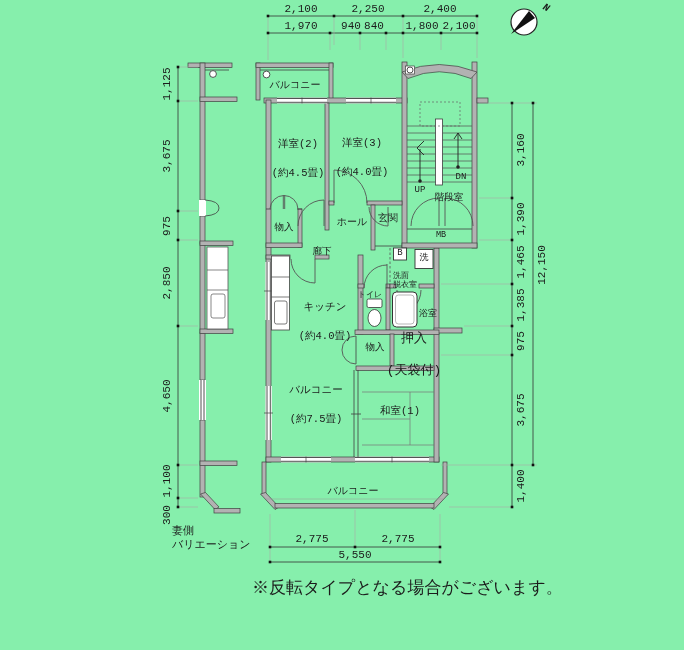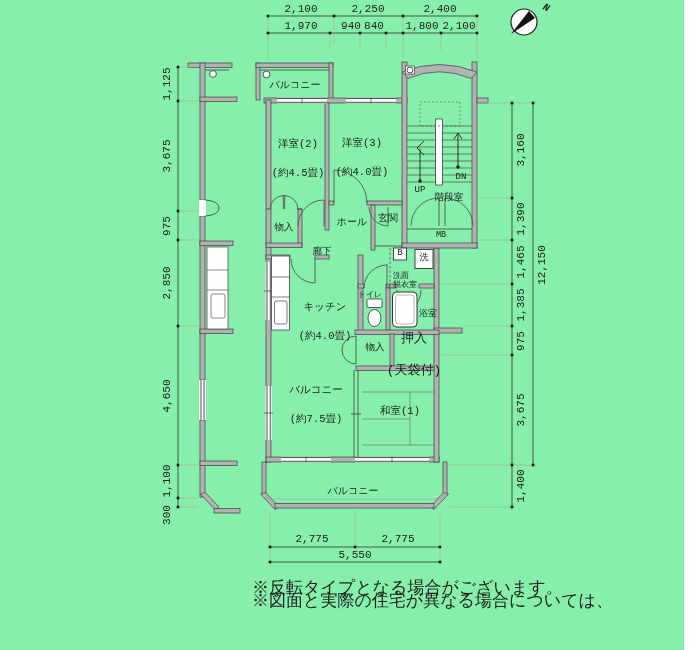--- a/index.html
+++ b/index.html
@@ -352,18 +352,21 @@
   </div>
   <div class="lbl room block" style="left:316px;top:397px">
     <span>バルコニー</span>
     <span>(約7.5畳)</span>
   </div>
   <span class="lbl" style="left:400px;top:412px;font-size:10.5px">和室(1)</span>
   <span class="lbl s10" style="left:353px;top:491px">バルコニー</span>
 
   <span class="lbl n-mark" style="left:546px;top:8px">N</span>
 
+  <div class="lbl la block" style="left:172px;top:538px;font-size:11px;line-height:1.3">
+    <span style="display:block">妻側</span>
+    <span style="display:block">バリエーション</span>
+  </div>
 
   <span class="lbl la note" style="left:252px;top:589px">※反転タイプとなる場合がございます。</span>
-  <span class="lbl la note" style="left:252px;top:602px">※図面と実際の住宅が異なる場合については、</span>
 
 
 </div>
 
 </body></html>

